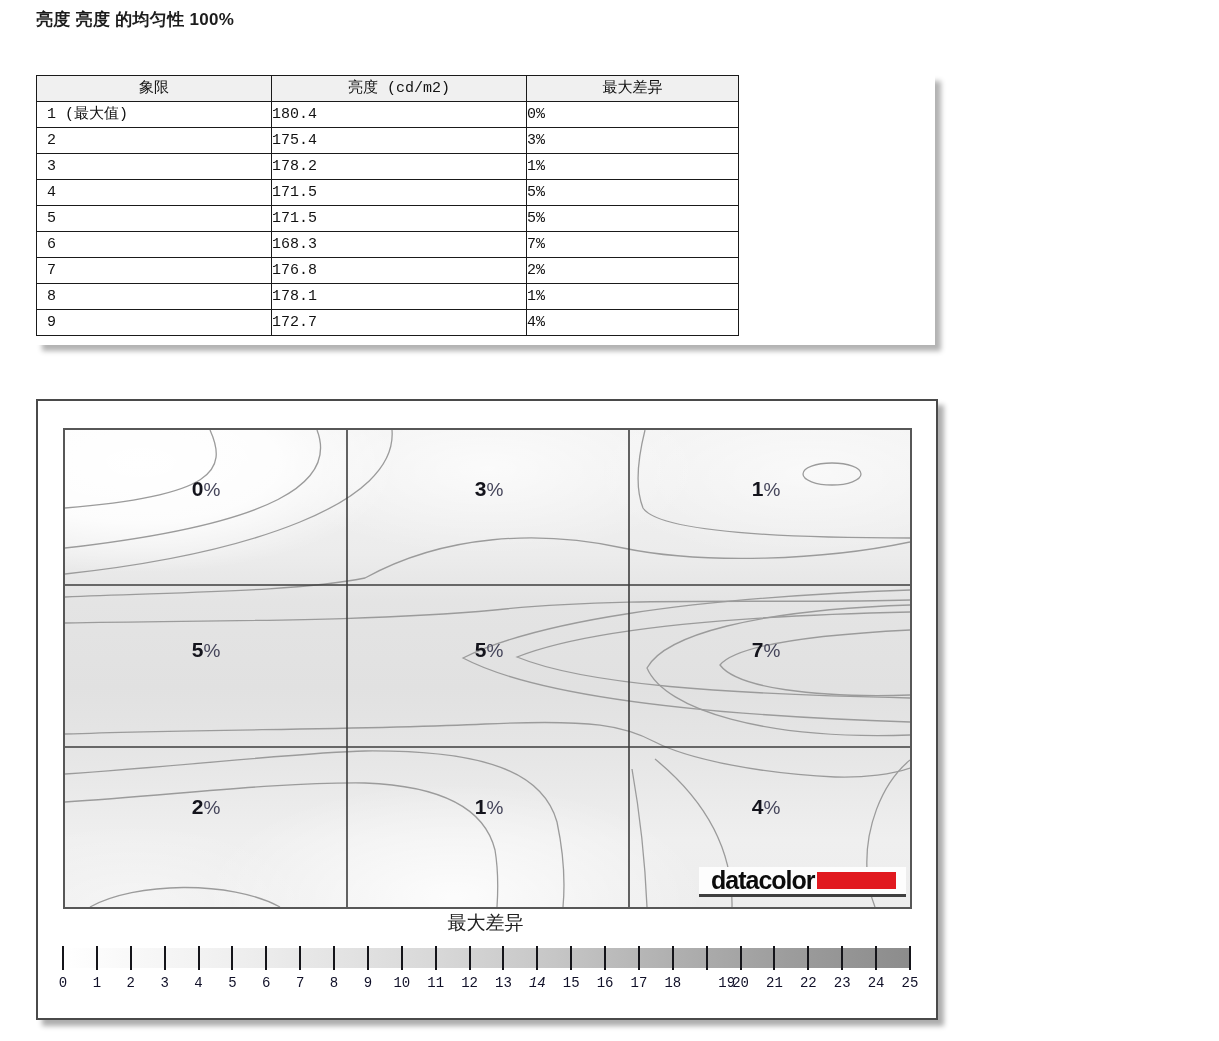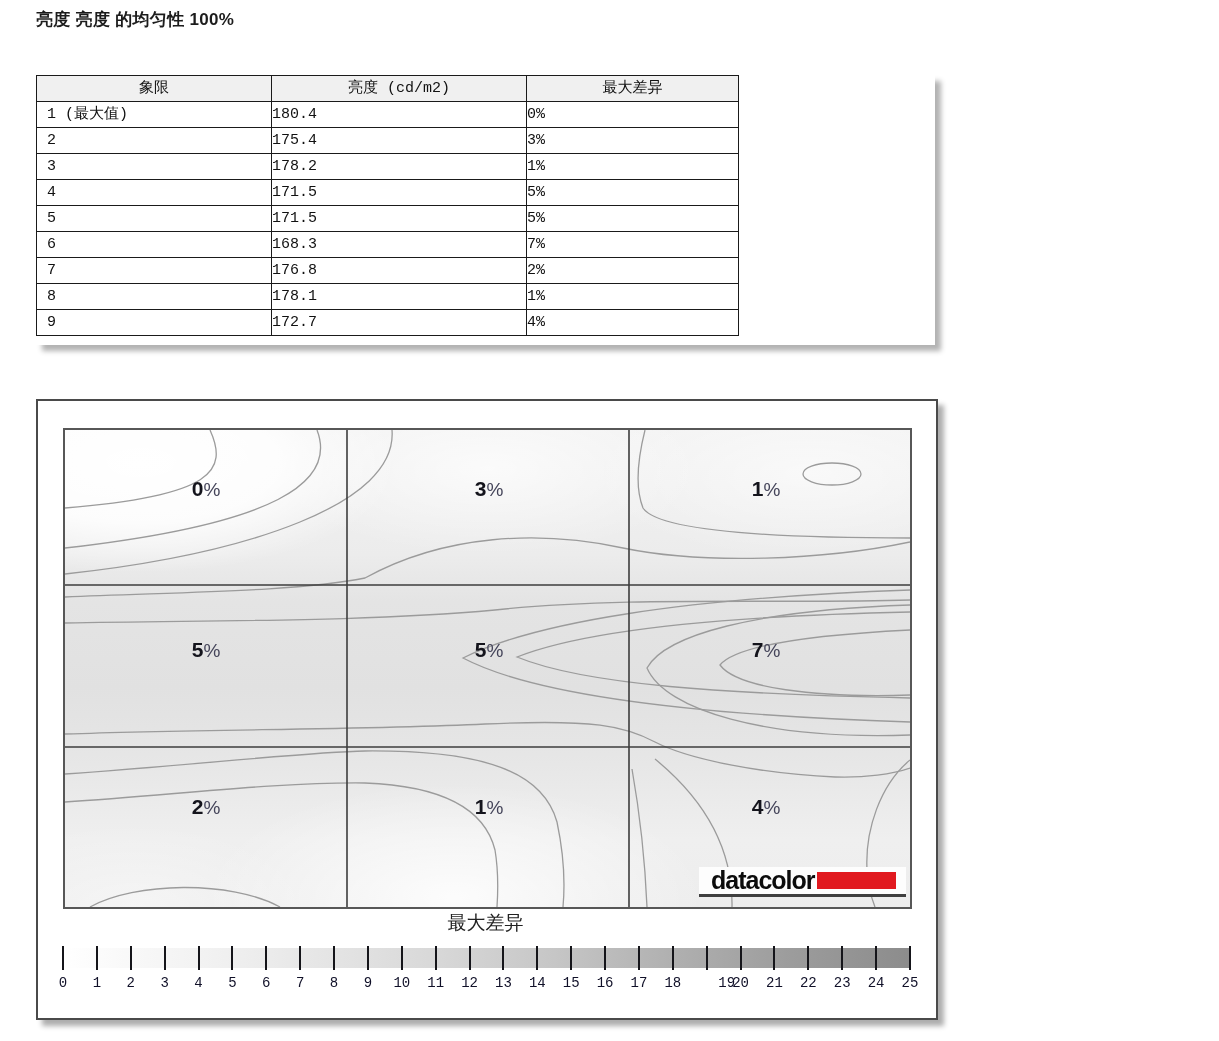--- a/index.html
+++ b/index.html
@@ -213,21 +213,21 @@
         <div class="slabel" style="left: 16%;">4</div>
         <div class="slabel" style="left: 20%;">5</div>
         <div class="slabel" style="left: 24%;">6</div>
         <div class="slabel" style="left: 28%;">7</div>
         <div class="slabel" style="left: 32%;">8</div>
         <div class="slabel" style="left: 36%;">9</div>
         <div class="slabel" style="left: 40%;">10</div>
         <div class="slabel" style="left: 44%;">11</div>
         <div class="slabel" style="left: 48%; text-align: right;">12</div>
         <div class="slabel" style="left: 52%;">13</div>
-        <div class="slabel" style="left: 56%;">14</div>
+        <div class="slabel" style="left: 56%; font-style: italic;">14</div>
         <div class="slabel" style="left: 60%;">15</div>
         <div class="slabel" style="left: 64%;">16</div>
         <div class="slabel" style="left: 68%;">17</div>
         <div class="slabel" style="left: 72%;">18</div>
         <div class="slabel" style="left: 76%; margin-left: 20px;">19</div>
         <div class="slabel" style="left: 80%;">20</div>
         <div class="slabel" style="left: 84%;">21</div>
         <div class="slabel" style="left: 88%;">22</div>
         <div class="slabel" style="left: 92%;">23</div>
         <div class="slabel" style="left: 96%;">24</div>

